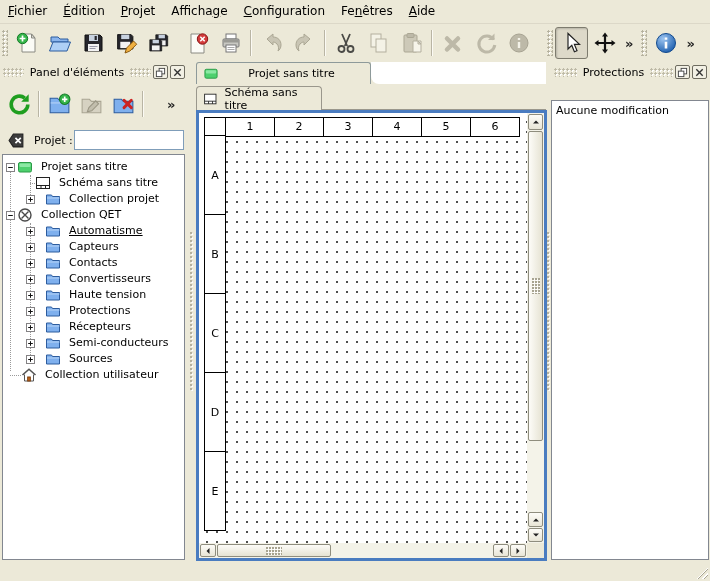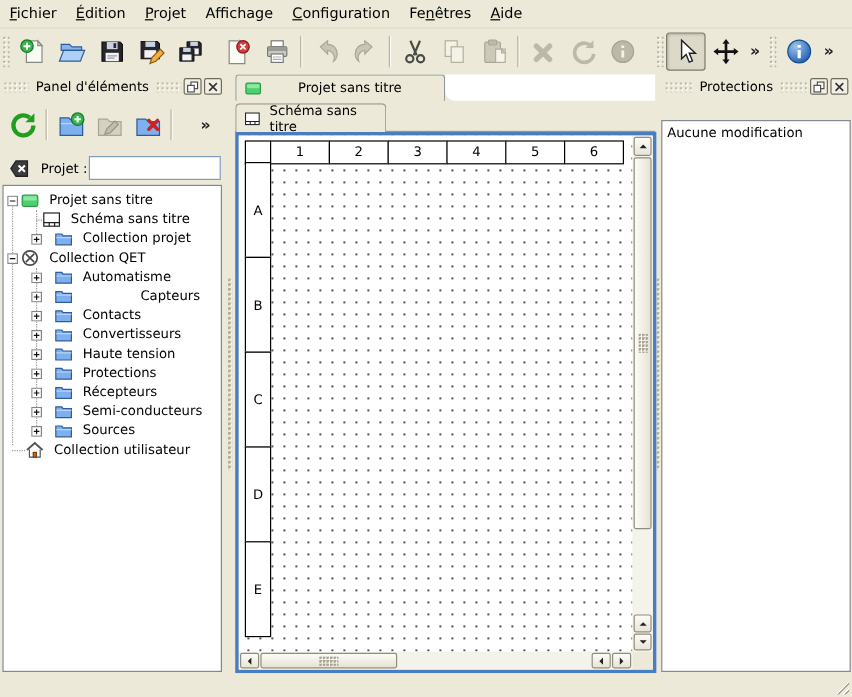--- a/index.html
+++ b/index.html
@@ -471,36 +471,36 @@
               <rect x="0.5" y="0.5" width="8" height="8" fill="#fff" stroke="#848284"></rect>
               <path d="M2.2 4.5h4.6M4.5 2.2v4.6" stroke="#111"></path>
             </svg>
           </span>
           <span class="icon t-icon" style="left: 42px;">
             <svg viewBox="0 0 16 16">
               <path d="M1.5 4h5l1 1.5h7V13h-13z" fill="#7fb0ee" stroke="#2d5c9e"></path>
               <path d="M2 7h12.5" stroke="#b8d4f6"></path>
             </svg>
           </span>
-          <span class="t-label" style="left: 66px;">Automatisme</span>
+          <span class="t-label" style="left: 66px; text-decoration: underline;">Automatisme</span>
         </div>
         <div class="tree-row" style="top: 84px;">
           <span class="icon expander" style="left: 23px;">
             <svg viewBox="0 0 9 9">
               <rect x="0.5" y="0.5" width="8" height="8" fill="#fff" stroke="#848284"></rect>
               <path d="M2.2 4.5h4.6M4.5 2.2v4.6" stroke="#111"></path>
             </svg>
           </span>
           <span class="icon t-icon" style="left: 42px;">
             <svg viewBox="0 0 16 16">
               <path d="M1.5 4h5l1 1.5h7V13h-13z" fill="#7fb0ee" stroke="#2d5c9e"></path>
               <path d="M2 7h12.5" stroke="#b8d4f6"></path>
             </svg>
           </span>
-          <span class="t-label" style="left: 66px; margin-left: 48px;">Capteurs</span>
+          <span class="t-label" style="left: 66px;">Capteurs</span>
         </div>
         <div class="tree-row" style="top: 100px; text-align: right;">
           <span class="icon expander" style="left: 23px;">
             <svg viewBox="0 0 9 9">
               <rect x="0.5" y="0.5" width="8" height="8" fill="#fff" stroke="#848284"></rect>
               <path d="M2.2 4.5h4.6M4.5 2.2v4.6" stroke="#111"></path>
             </svg>
           </span>
           <span class="icon t-icon" style="left: 42px;">
             <svg viewBox="0 0 16 16">

